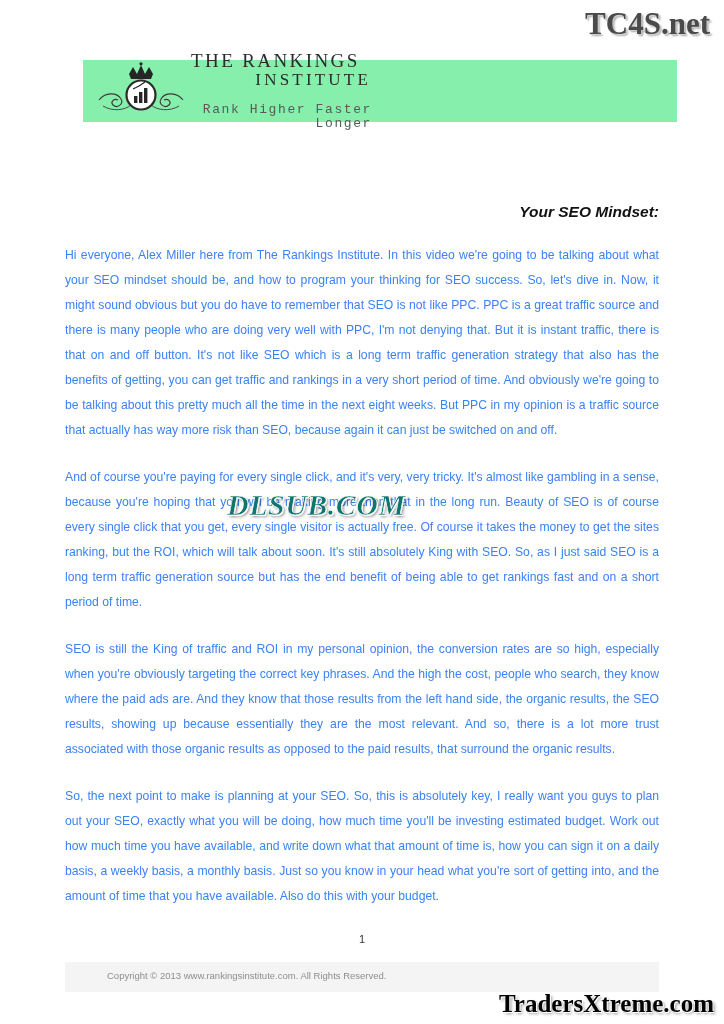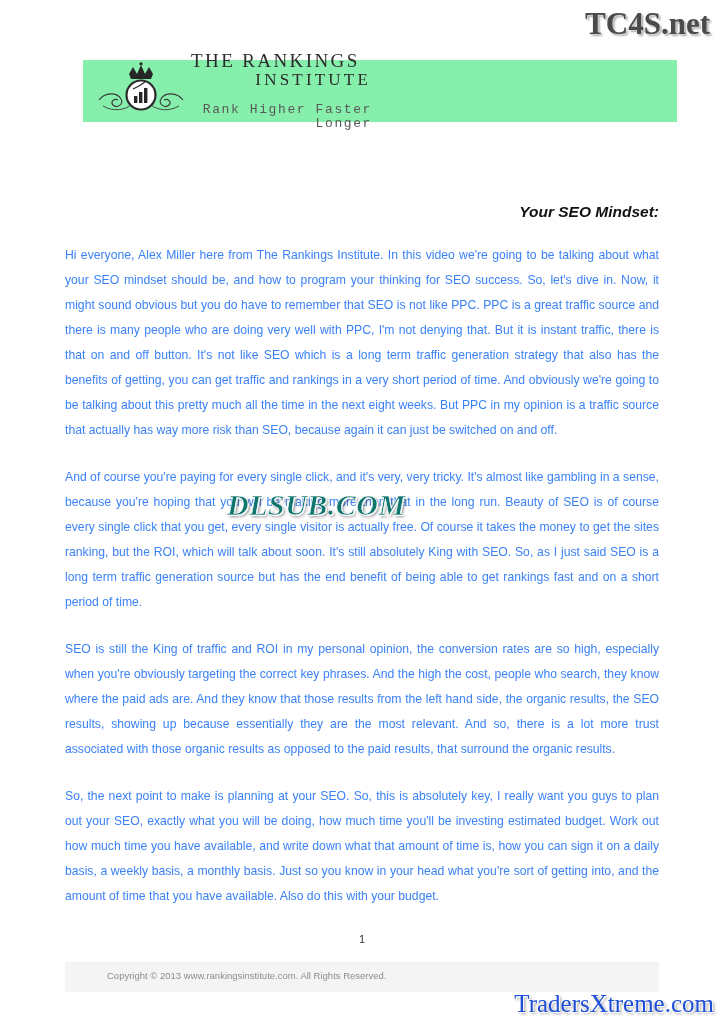--- a/index.html
+++ b/index.html
@@ -171,22 +171,22 @@
     z-index: 20;
   }
 
   
   .wm-bottom {
     position: absolute;
     right: 10px;
     bottom: 6px;
     font-family: "Liberation Serif", serif;
     font-size: 25px;
-    font-weight: normal;
-    color: #1d4ed8;
+    font-weight: bold;
+    color: #000000;
     text-shadow: 1px 1px 0 #ffffff, 2px 2px 3px rgba(0,0,0,0.4);
     z-index: 25;
   }
 </style>
 </head>
 <body>
 
 <div class="page">
 
   <div class="wm-top">TC4S.net</div>

